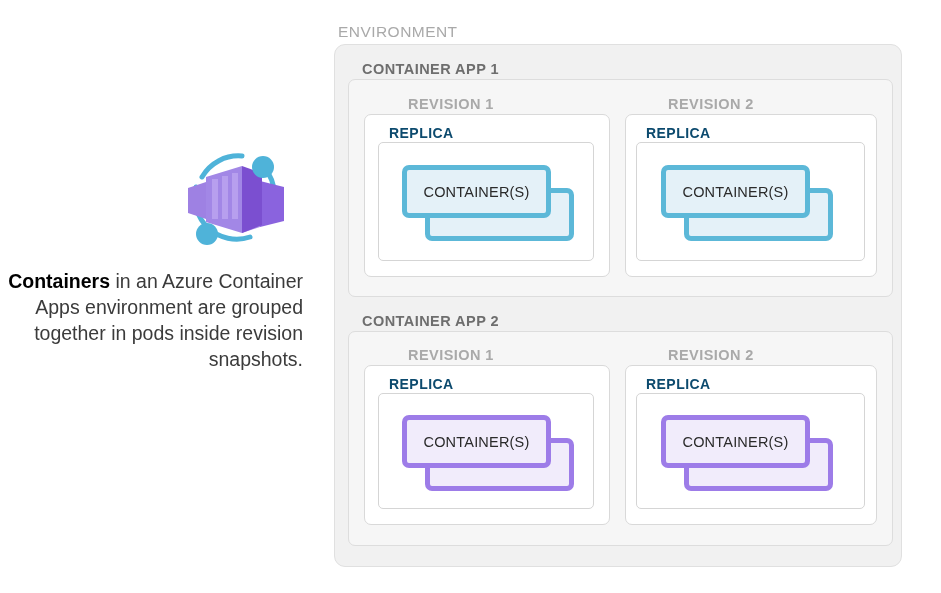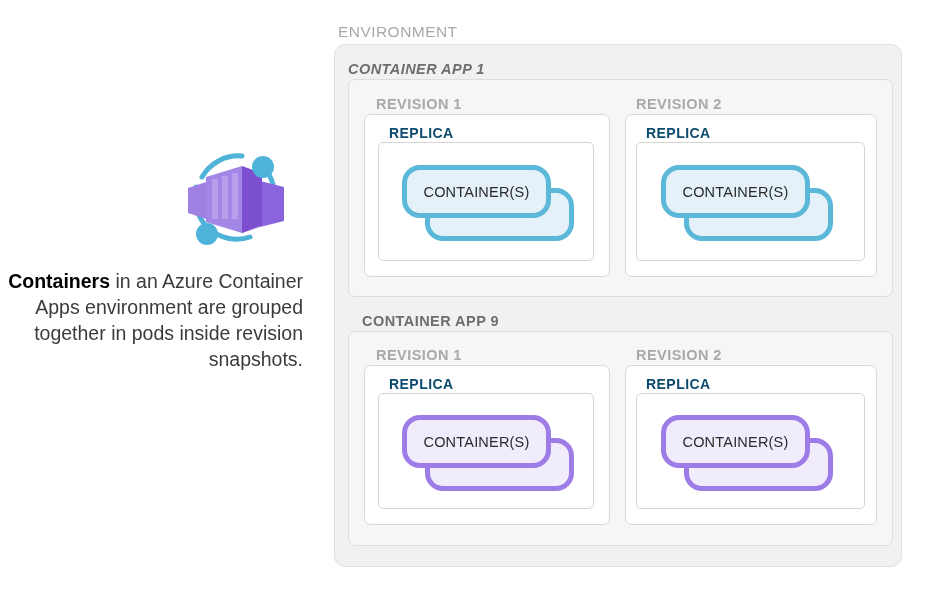--- a/index.html
+++ b/index.html
@@ -79,37 +79,38 @@
     border-radius: 7px;
   }
   #app1-box { left: 348px; top: 79px;  width: 545px; height: 218px; }
   #app2-box { left: 348px; top: 331px; width: 545px; height: 215px; }
 
   .app-label {
     font-size: 14.5px;
     color: #6e6e6e;
     font-weight: bold;
   }
-  #app1-label { left: 348px; top: 61px; font-style: italic; }
+  #app1-label { left: 362px; top: 61px; }
   #app2-label { left: 362px; top: 313px; }
 
   .revision-box {
     background: #ffffff;
     border: 1px solid #d9d9d9;
     border-radius: 7px;
   }
   #app1-rev1-box { left: 364px; top: 114px; width: 246px; height: 163px; }
   #app1-rev2-box { left: 625px; top: 114px; width: 252px; height: 163px; }
   #app2-rev1-box { left: 364px; top: 365px; width: 246px; height: 160px; }
   #app2-rev2-box { left: 625px; top: 365px; width: 252px; height: 160px; }
 
   .revision-label {
     font-size: 14.5px;
     color: #a9a9a9;
     font-weight: bold;
+    margin-left: 32px;
   }
   #app1-rev1-label { left: 376px; top: 96px; }
   #app1-rev2-label { left: 636px; top: 96px; }
   #app2-rev1-label { left: 376px; top: 347px; }
   #app2-rev2-label { left: 636px; top: 347px; }
 
   .replica-box {
     background: #ffffff;
     border: 1px solid #d5d5d5;
     border-radius: 5px;
@@ -131,21 +132,21 @@
 
   
   .container-stack {
     position: absolute;
     width: 172px;
     height: 76px;
   }
   .stack-back, .stack-front {
     position: absolute;
     box-sizing: border-box;
-    border-radius: 18px;
+    border-radius: 7px;
   }
   .stack-back {
     left: 23px;
     top: 23px;
     width: 149px;
     height: 53px;
     border-width: 5px;
     border-style: solid;
   }
   .stack-front {
@@ -236,21 +237,21 @@
 <div class="box replica-box" id="app1-rep2-box"></div>
 <div class="box-label replica-label" id="app1-rep2-label">REPLICA</div>
 <div class="container-stack cyan" id="stack-a1r2">
   <div class="stack-back"></div>
   <div class="stack-front">
     <span class="stack-text">CONTAINER(S)</span>
   </div>
 </div>
 
 <div class="box app-box" id="app2-box"></div>
-<div class="box-label app-label" id="app2-label">CONTAINER APP 9</div>
+<div class="box-label app-label" id="app2-label">CONTAINER APP 2</div>
 
 <div class="box revision-box" id="app2-rev1-box"></div>
 <div class="box-label revision-label" id="app2-rev1-label">REVISION 1</div>
 <div class="box replica-box" id="app2-rep1-box"></div>
 <div class="box-label replica-label" id="app2-rep1-label">REPLICA</div>
 <div class="container-stack purple" id="stack-a2r1">
   <div class="stack-back"></div>
   <div class="stack-front">
     <span class="stack-text">CONTAINER(S)</span>
   </div>

